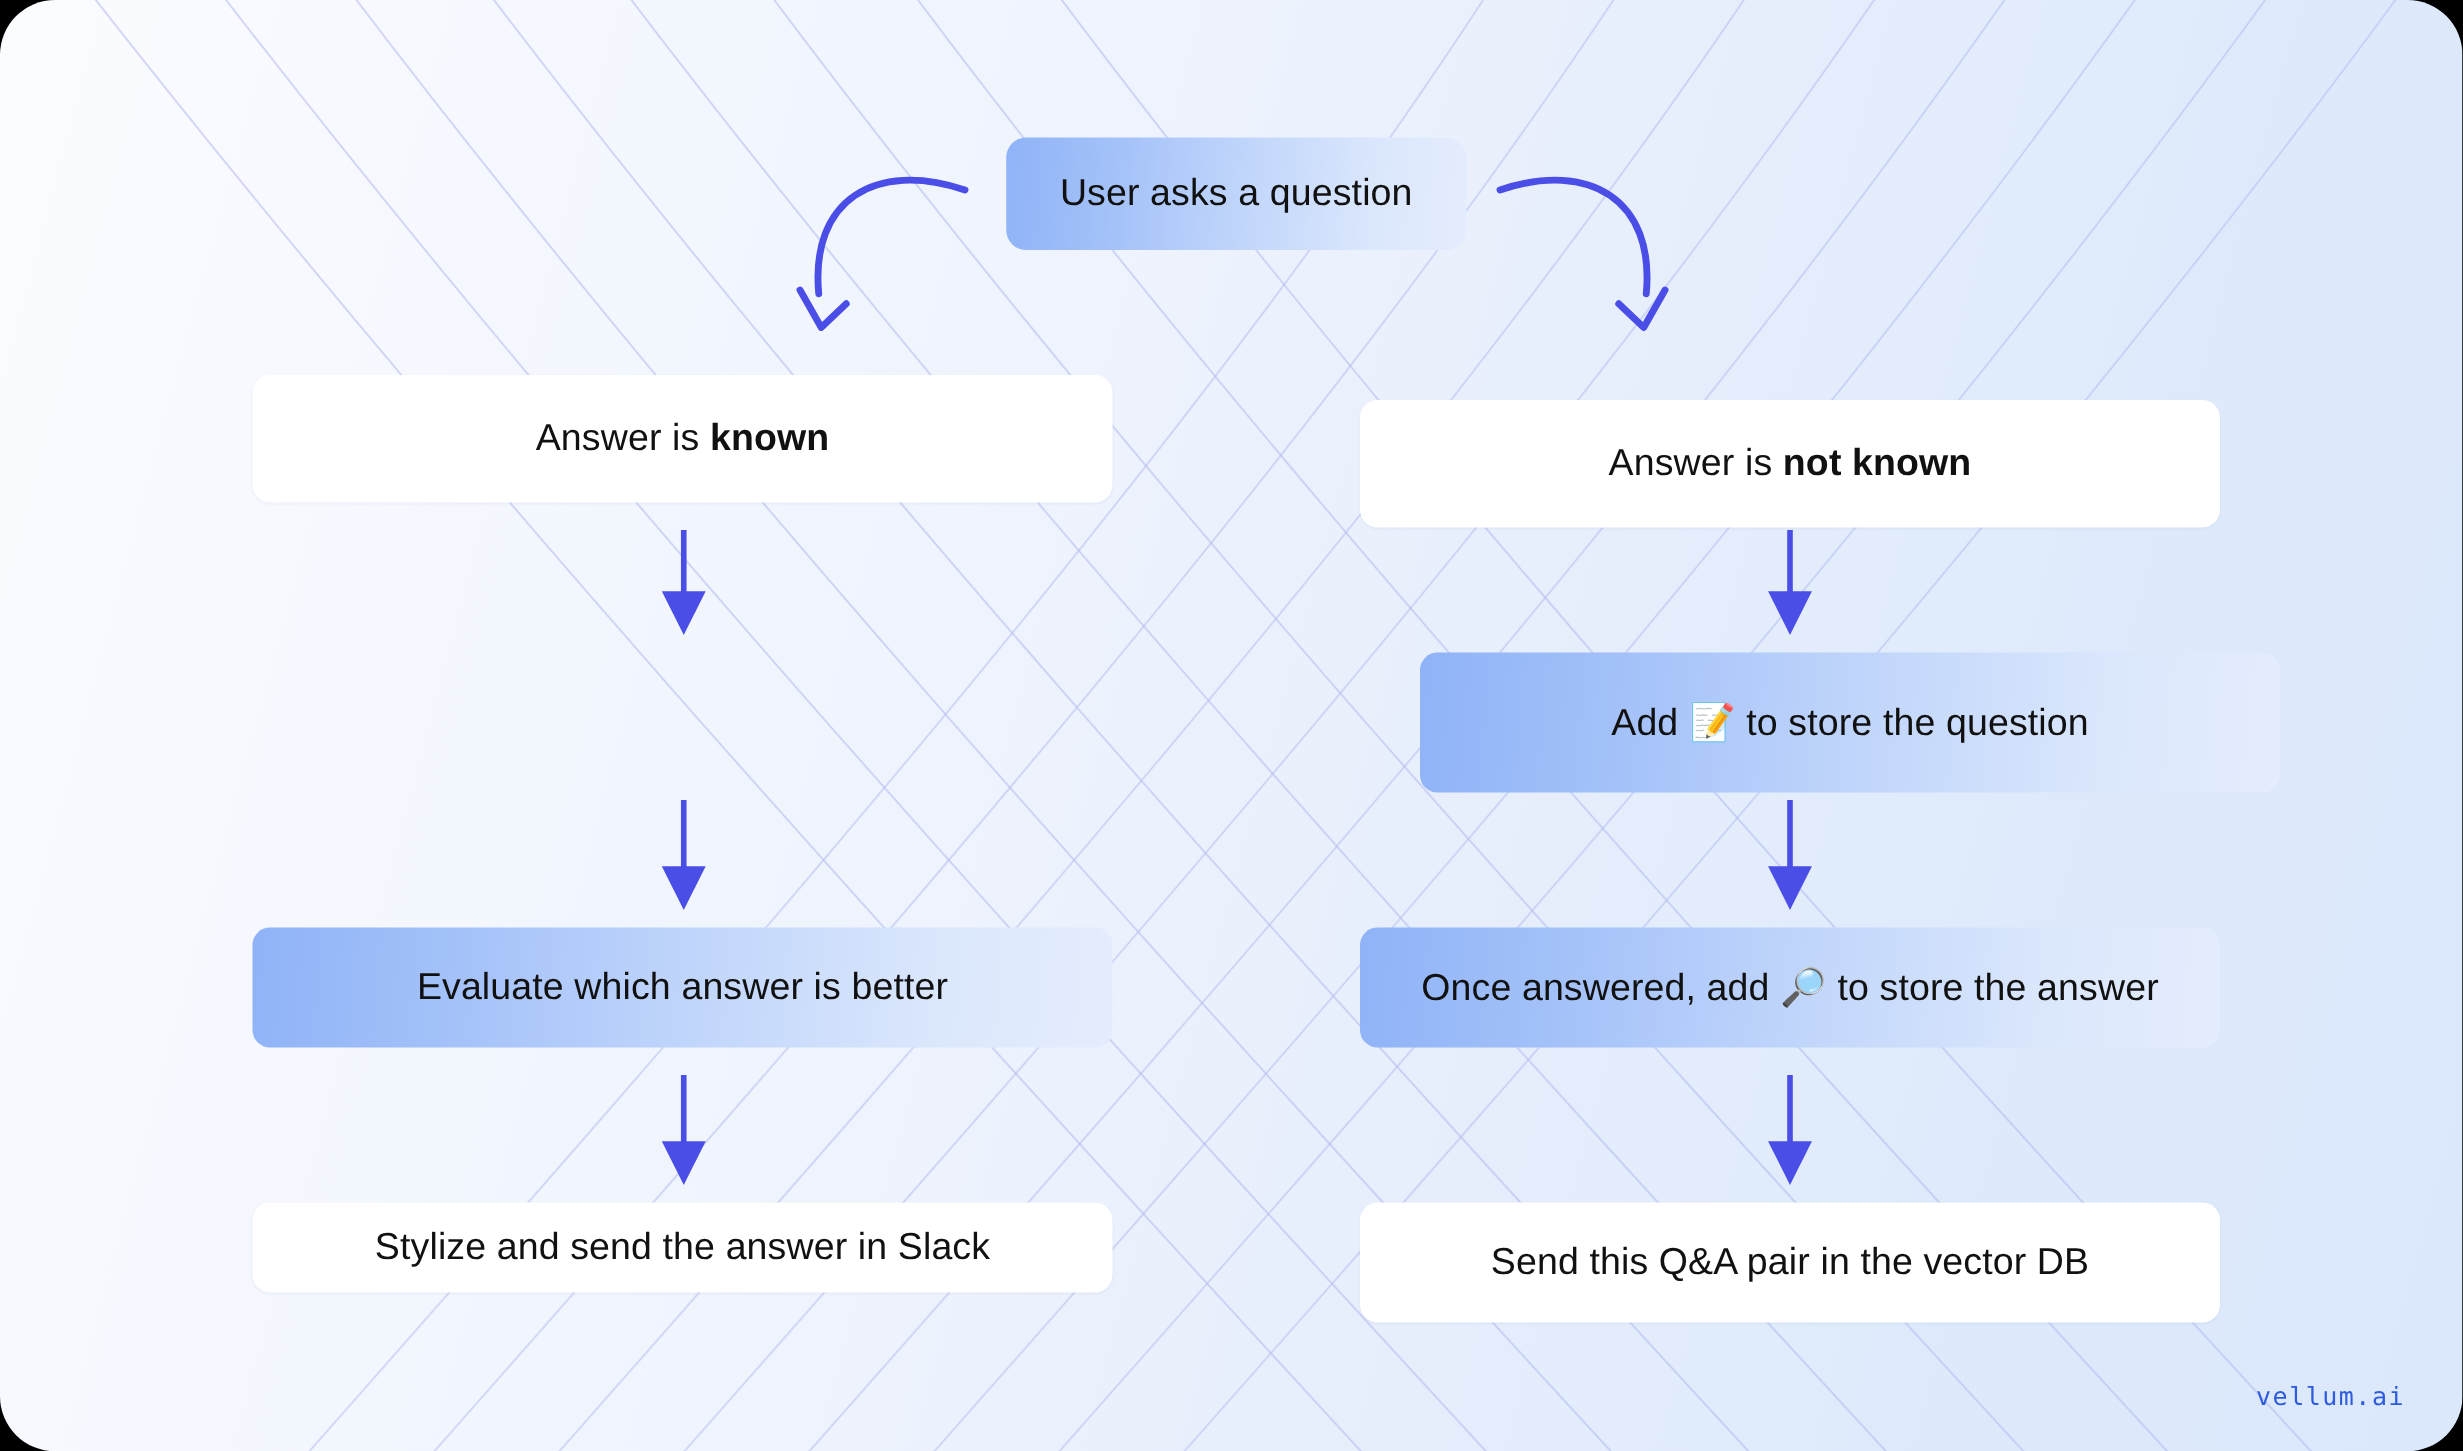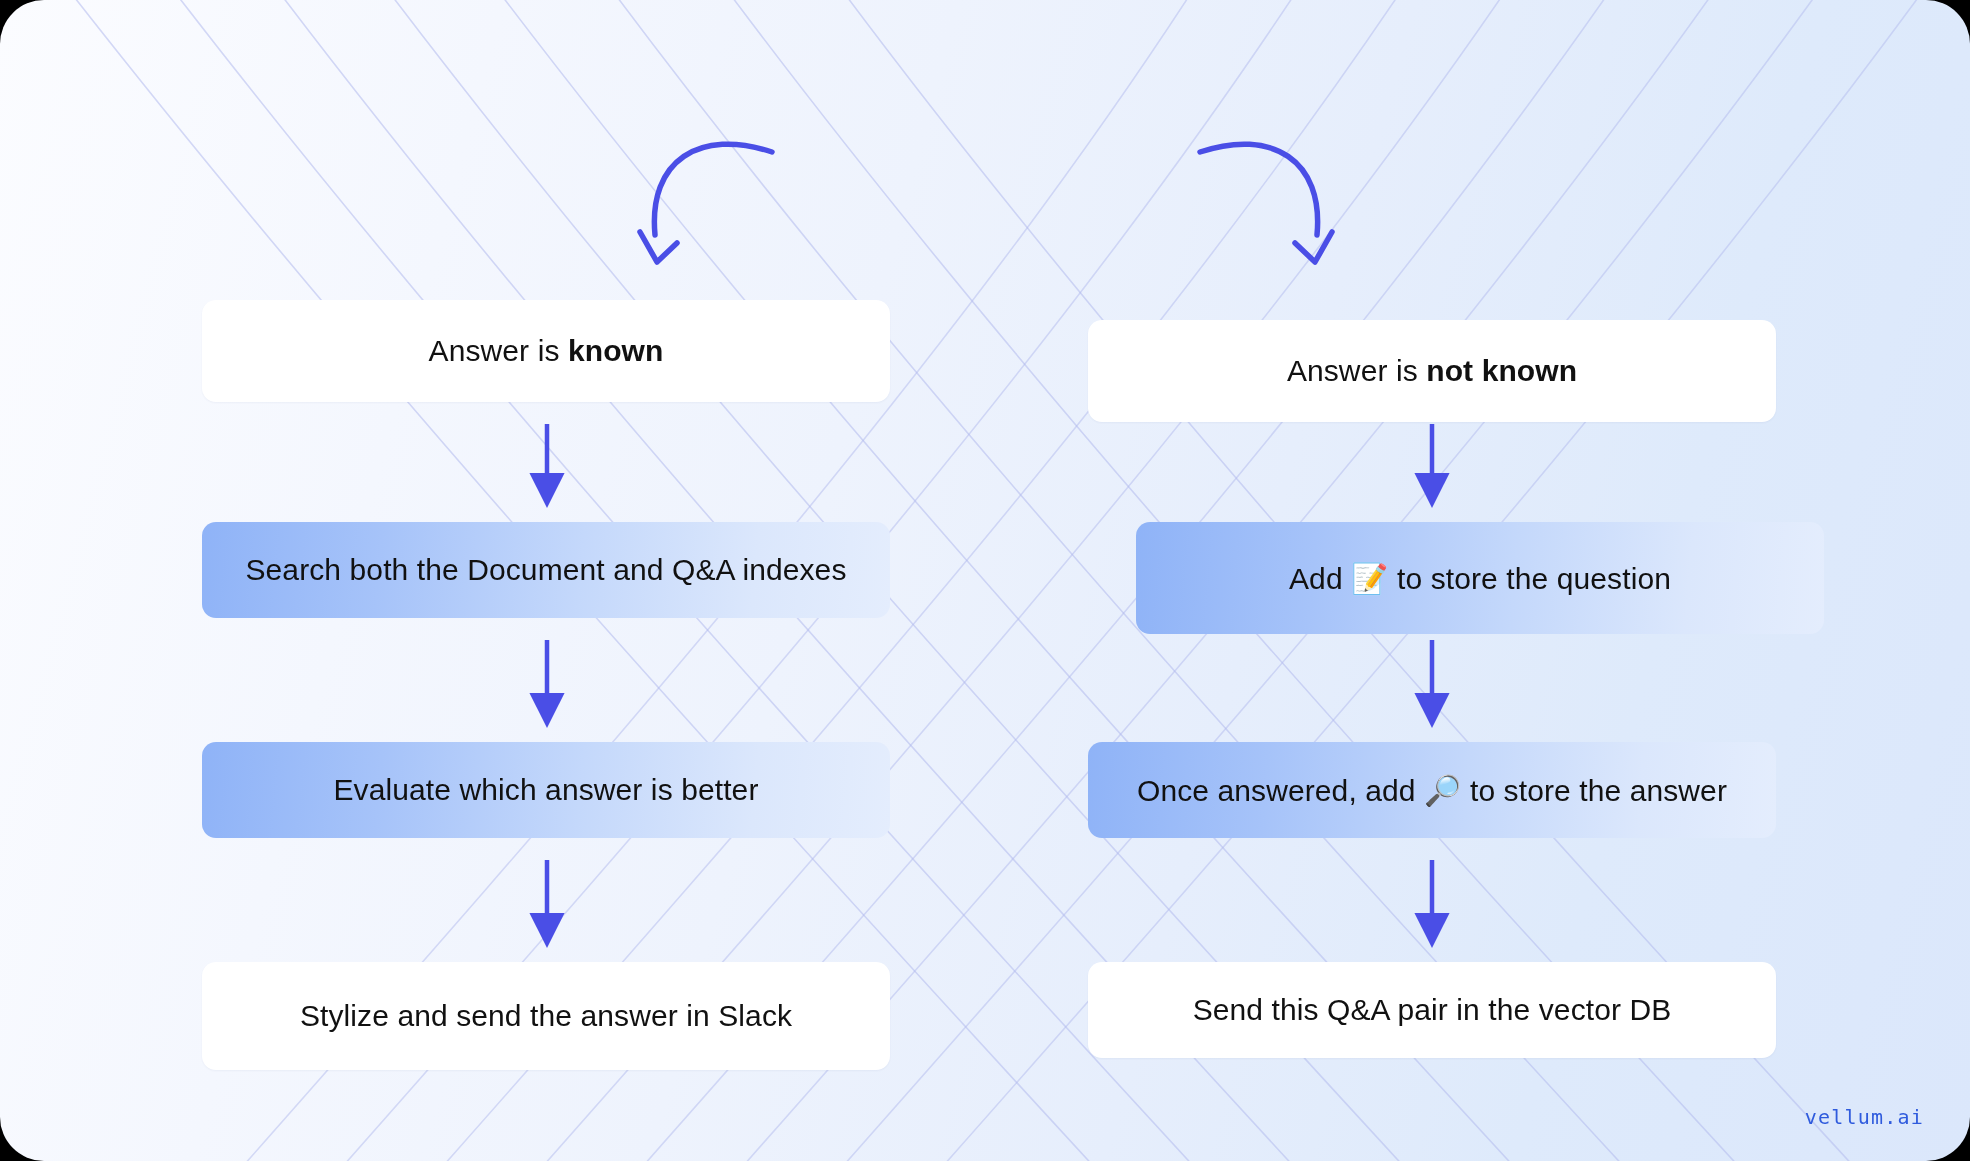--- a/index.html
+++ b/index.html
@@ -70,21 +70,21 @@
   }
 
   .node b { font-weight: bold; }
 
   
   #node-top      { left: 805px;  top: 110px;  width: 368px; height: 90px;  }
 
   #node-l1 { left: 202px;  top: 300px;  width: 688px; height: 102px; text-align: center; }
   #node-l2 { left: 202px;  top: 522px;  width: 688px; height: 96px;  }
   #node-l3 { left: 202px;  top: 742px;  width: 688px; height: 96px;  }
-  #node-l4 { left: 202px;  top: 962px;  width: 688px; height: 108px;  }
+  #node-l4 { left: 202px;  top: 962px;  width: 688px; height: 72px;  }
 
   #node-r1 { left: 1088px; top: 300px;  width: 688px; height: 102px; margin-top: 20px; }
   #node-r2 { left: 1136px; top: 522px;  width: 688px; height: 112px;  }
   #node-r3 { left: 1088px; top: 742px;  width: 688px; height: 96px;  }
   #node-r4 { left: 1088px; top: 962px;  width: 688px; height: 96px;  }
 
   #arrows {
     position: absolute;
     inset: 0;
     width: 1970px;
@@ -126,28 +126,28 @@
       <path d="M 1645 -60 C 1380 330, 1020 740, 560 1260"></path>
       <path d="M 1540 -60 C 1280 330, 920 740, 460 1260"></path>
       <path d="M 1435 -60 C 1180 330, 820 740, 360 1260"></path>
       <path d="M 1330 -60 C 1080 330, 720 740, 260 1260"></path>
       <path d="M 1225 -60 C 980 330, 620 740, 160 1260"></path>
     </g>
   </svg>
 
   <div class="flow">
 
+    <div class="node blue top" id="node-top">
+      <span>User asks a question</span>
+    </div>
 
     <div class="node white" id="node-l1">
       <span><span>Answer is </span><b>known</b></span>
     </div>
 
-    <div class="node blue" id="node-l2">
-      <span>Search both the Document and Q&amp;A indexes</span>
-    </div>
 
     <div class="node blue" id="node-l3">
       <span>Evaluate which answer is better</span>
     </div>
 
     <div class="node white" id="node-l4">
       <span>Stylize and send the answer in Slack</span>
     </div>
 
     <div class="node white" id="node-r1">

